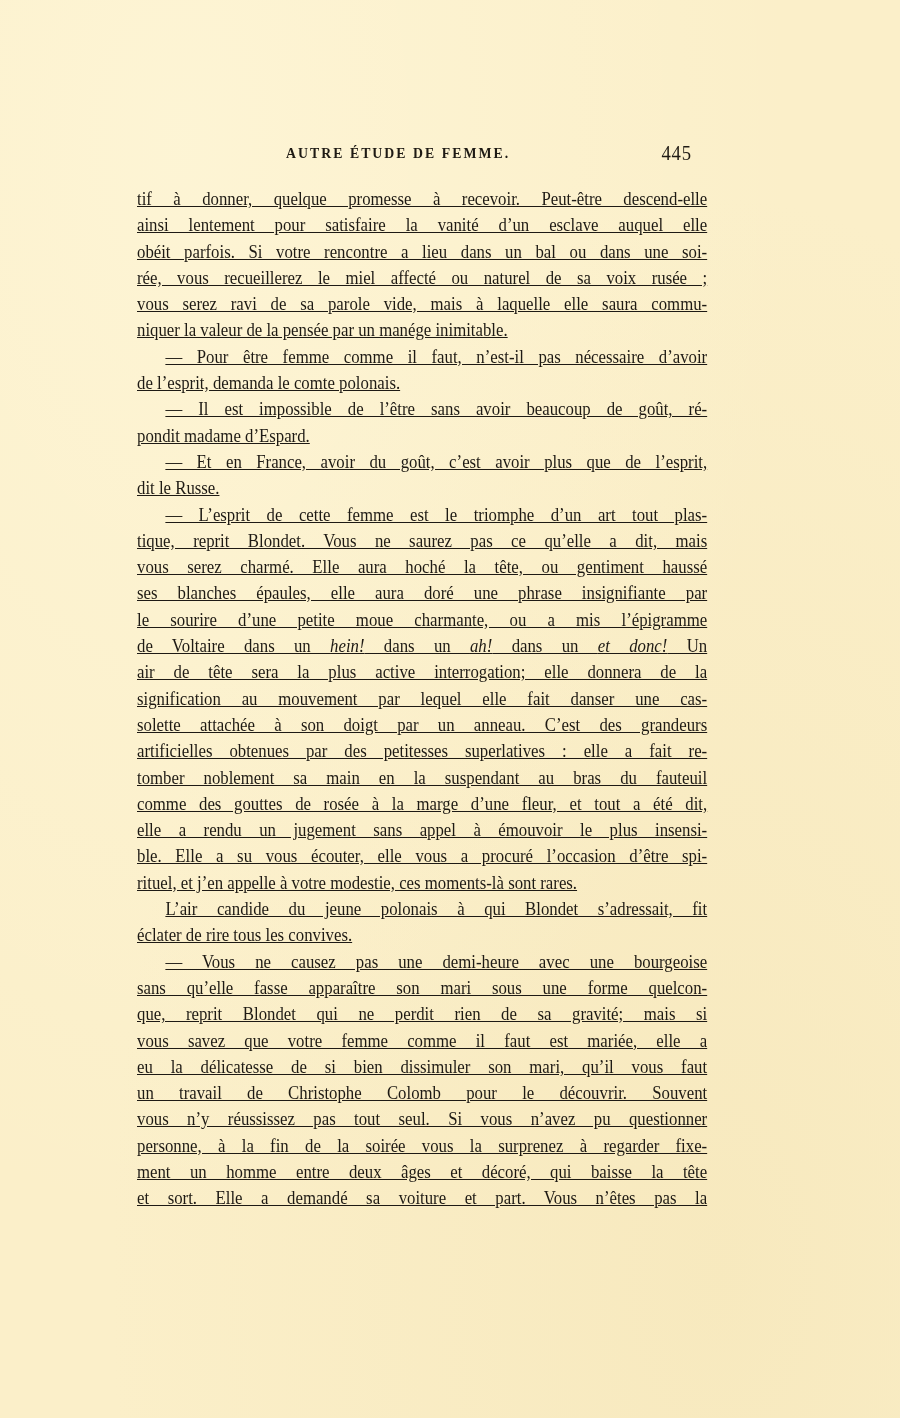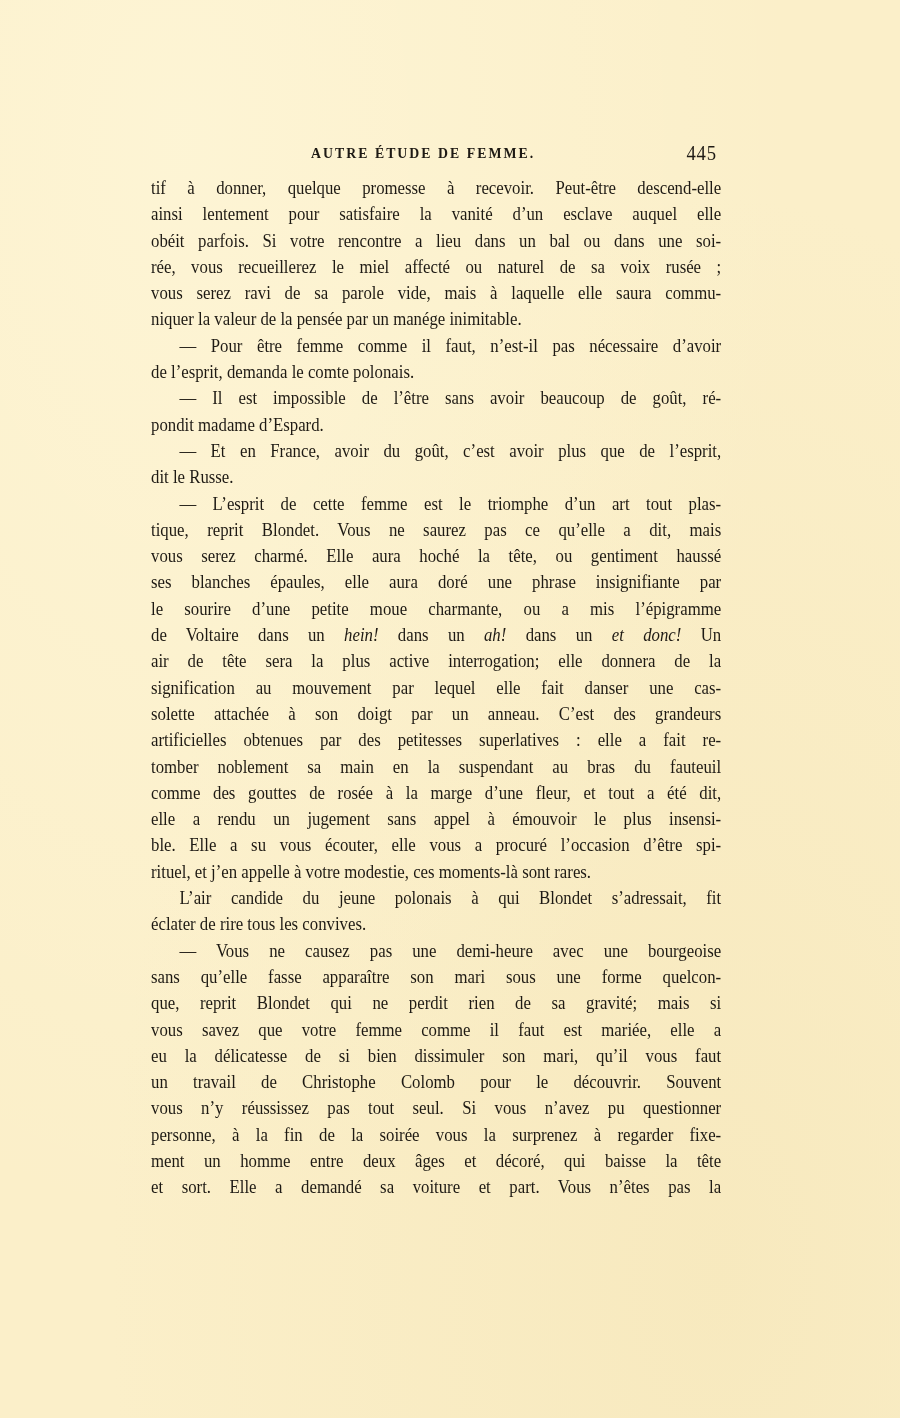--- a/index.html
+++ b/index.html
@@ -13,23 +13,24 @@
       background-image:
         radial-gradient(ellipse at 20% 10%, rgba(255,248,220,0.6) 0%, rgba(255,248,220,0) 60%),
         radial-gradient(ellipse at 80% 90%, rgba(240,222,170,0.35) 0%, rgba(240,222,170,0) 60%);
       position: relative;
       overflow: hidden;
       color: #1e1a14;
       font-family: "Liberation Serif", "DejaVu Serif", serif;
     }
     .page {
       position: absolute;
-      left: 147px;
+      left: 122px;
       top: 141px;
       width: 570px;
+      text-decoration: underline;
     }
     .running-head {
       position: relative;
       height: 30px;
       margin-bottom: 0;
     }
     .running-title {
       position: absolute;
       left: 164px;
       top: 4px;
@@ -43,21 +44,21 @@
     .page-number {
       position: absolute;
       right: 0;
       top: -1px;
       font-size: 22px;
       letter-spacing: 1px;
       transform: scaleX(0.85);
       transform-origin: right center;
     }
     .text {
-      margin: 4px;
+      margin: 15px;
       padding: 0;
     }
     .line {
       display: block;
       height: 26.3px;
       line-height: 26.3px;
       font-size: 19.5px;
       white-space: nowrap;
       text-align: justify;
       text-align-last: justify;

